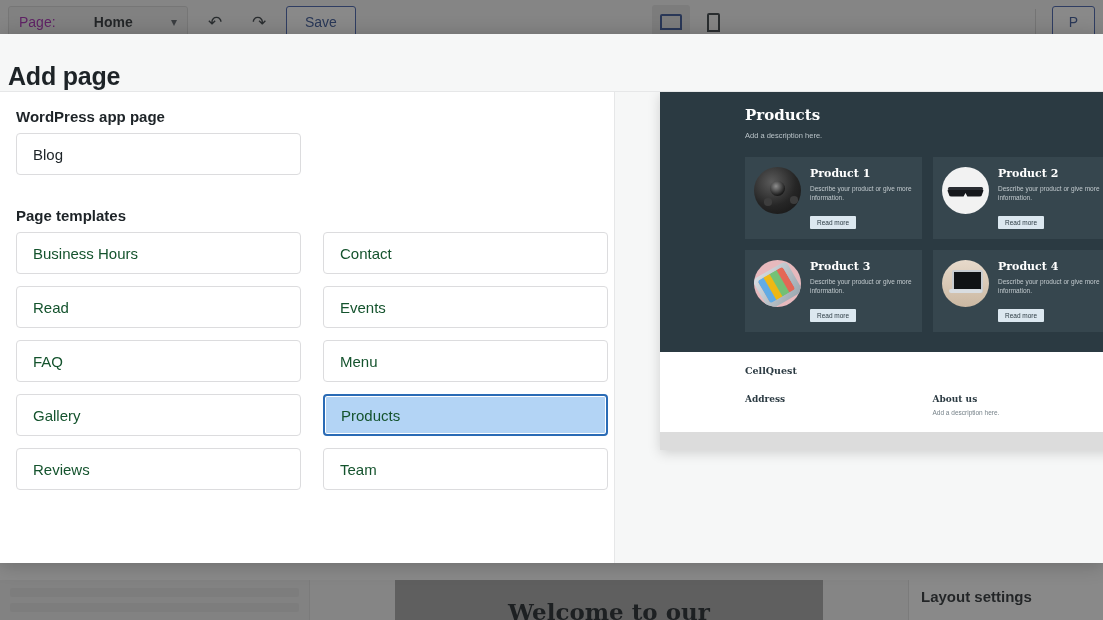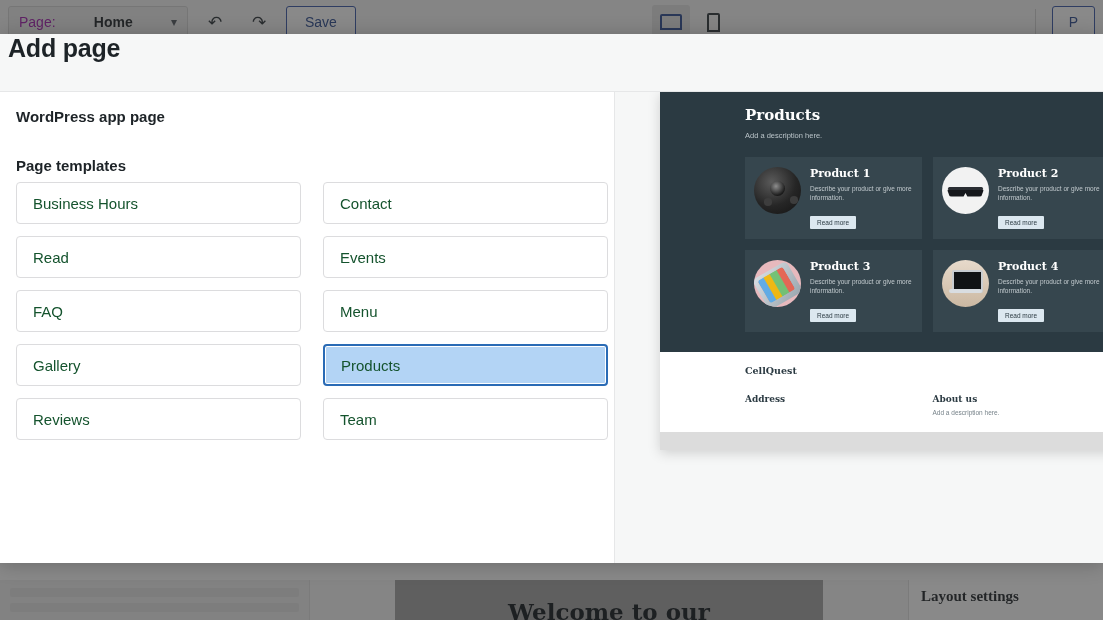--- a/index.html
+++ b/index.html
@@ -68,41 +68,41 @@
     flex:1; background:#a3a3a3;
     display:flex; align-items:flex-start; justify-content:center; padding-top:18px;
   }
   .bg-hero-title {
     font-family:"DejaVu Serif", serif; font-weight:bold;
     font-size:23px; color:#10171c; white-space:nowrap;
   }
   .bg-canvas-gap2 { width:85px; background:#f7f7f7; }
   .bg-right-panel {
     width:195px; background:#ffffff; border-left:1px solid #e0e0e0;
-    padding:8px 12px; display:flex; flex-direction:column; gap:9px;font-family:Liberation Serif, serif;
+    padding:8px 12px; display:flex; flex-direction:column; gap:9px;
   }
   .bg-right-title { font-size:15px; font-weight:bold; color:#1d2327; white-space:nowrap; }
   .bg-right-bar { height:9px; background:#dedede; border-radius:2px; }
 
   .dim {
     position:absolute; inset:0;
     background:rgba(40,40,40,0.55);
   }
 
   
   .modal {
     position:absolute; left:0; top:34px; width:1103px; height:529px;
     background:#ffffff;
     box-shadow:0 2px 18px rgba(0,0,0,0.22);
     display:flex; flex-direction:column;
   }
   .modal-header {
     height:58px; flex:0 0 58px;
     background:#f6f7f7; border-bottom:1px solid #e6e7e8;
-    display:flex; align-items:flex-start; padding:0 8px;
+    display:flex; align-items:flex-end; padding:0 8px;
   }
   .modal-title {
     font-size:25px; font-weight:bold; color:#1d2327; letter-spacing:-0.2px;
   }
   .modal-body { flex:1; display:flex; min-height:0; }
 
   .left-pane {
     width:615px; flex:0 0 615px;
     border-right:1px solid #e6e7e8;
     padding:16px 8px 10px 8px;
@@ -273,20 +273,25 @@
 
     <div class="modal-header">
       <div class="modal-title">Add page</div>
     </div>
 
     <div class="modal-body">
 
       <div class="left-pane">
 
         <div class="section-title">WordPress app page</div>
+        <div class="opt-single">
+          <div class="opt wide">
+            <span>Blog</span>
+          </div>
+        </div>
 
         <div class="section-title second">Page templates</div>
 
         <div class="tpl-grid">
           <div class="tpl">
             <span>Business Hours</span>
           </div>
           <div class="tpl">
             <span>Contact</span>
           </div>

